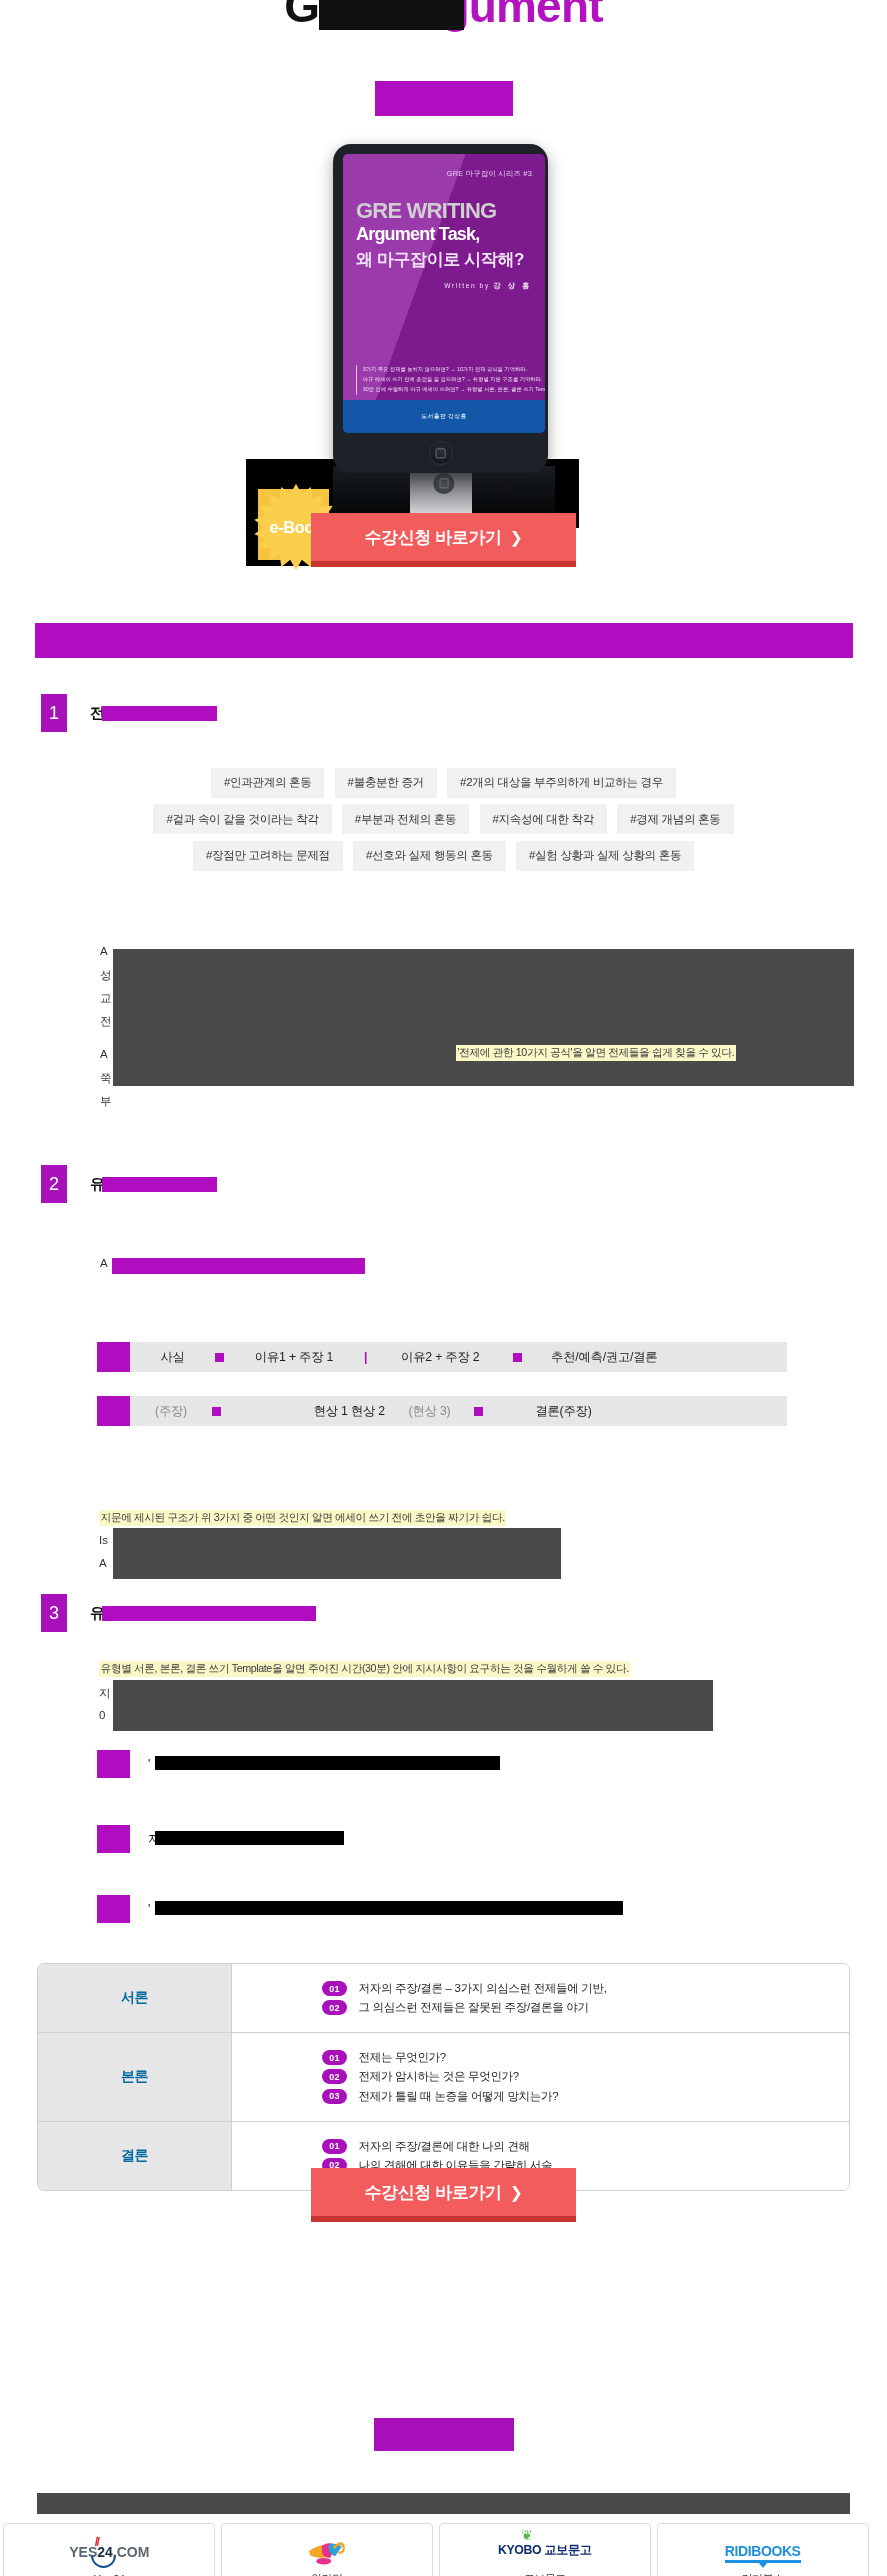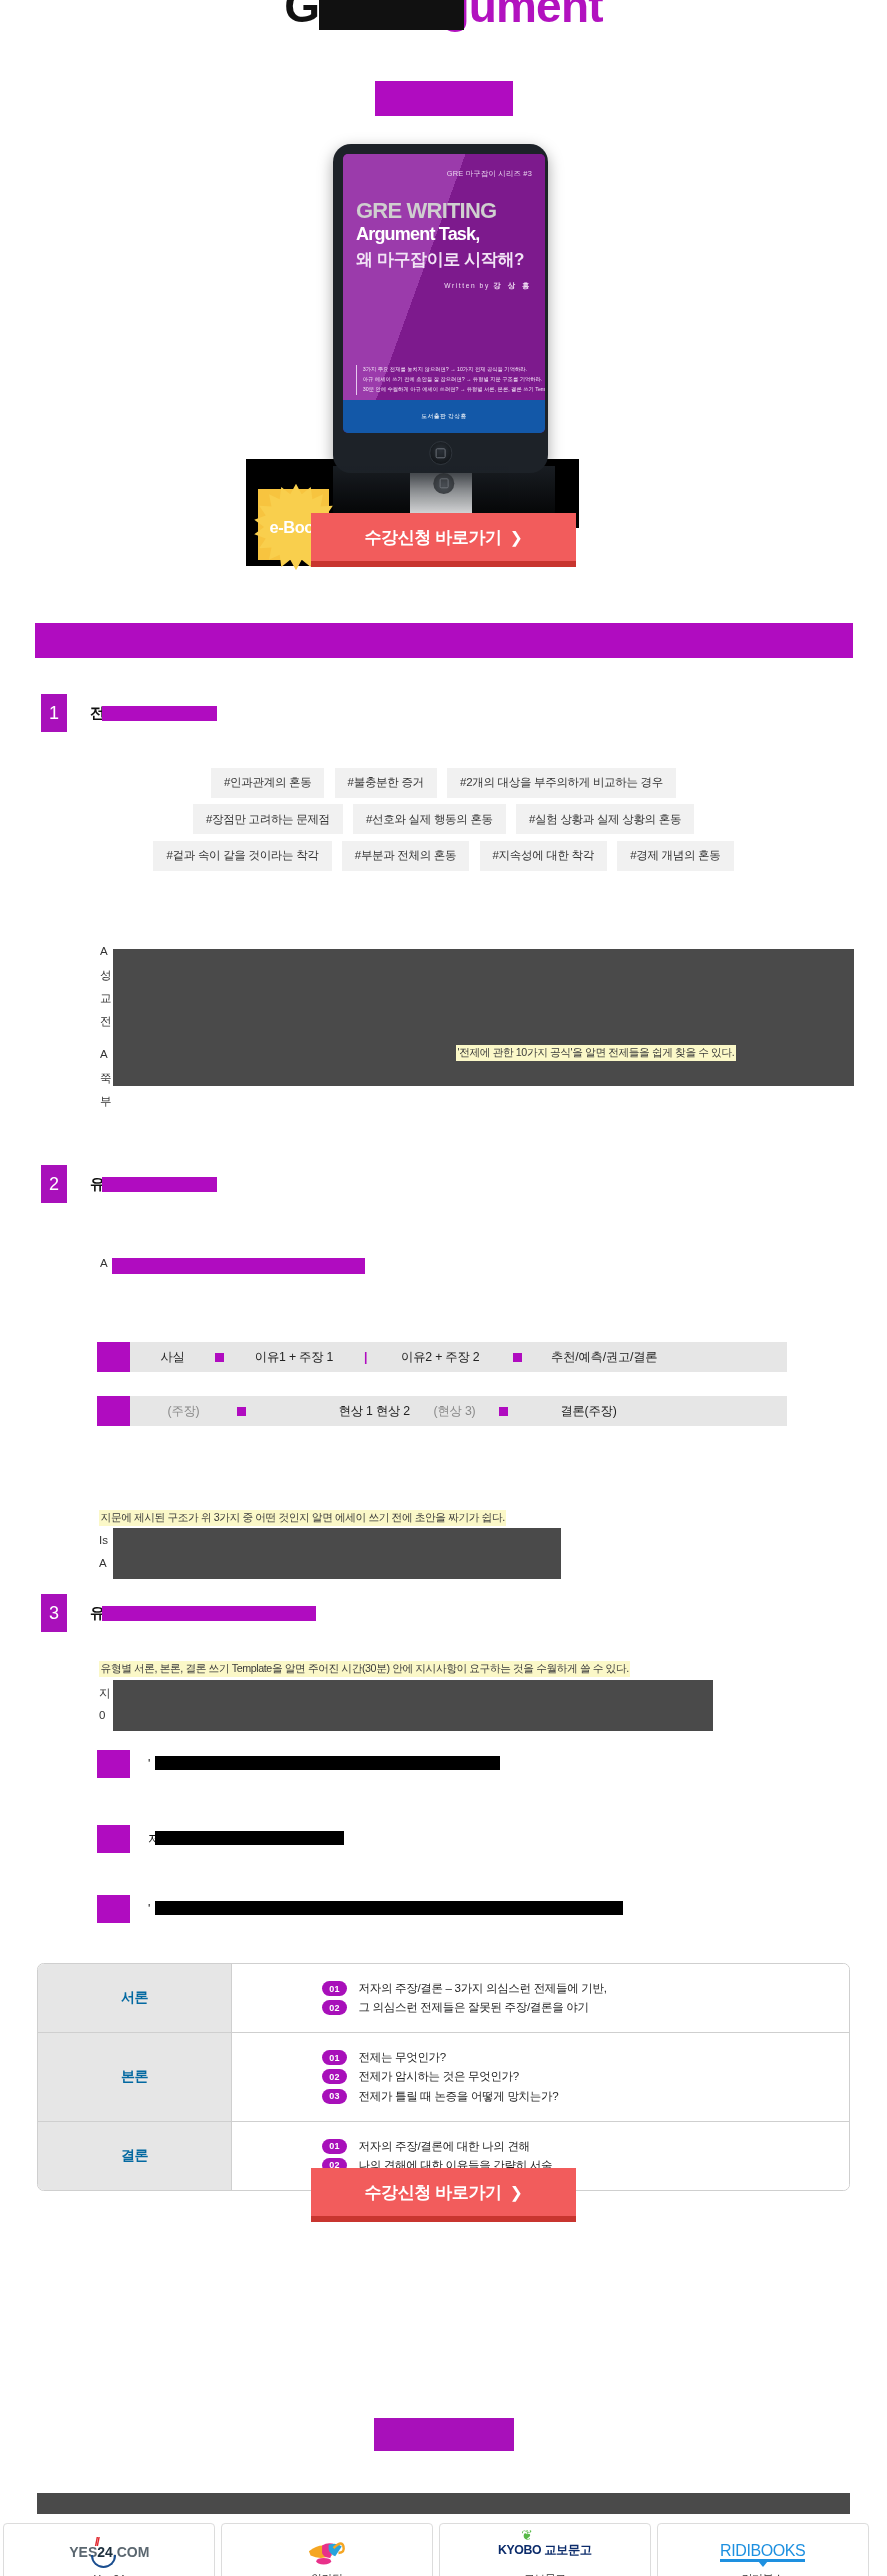--- a/index.html
+++ b/index.html
@@ -229,21 +229,21 @@
   }
   .store-logo{height:33px;display:flex;align-items:center;justify-content:center;}
   .store-name{font-size:10.7px;color:#333;letter-spacing:-0.2px;}
 
   .yes24{font-family:"Liberation Sans",sans-serif;font-weight:bold;font-size:14px;color:#5b6770;position:relative;line-height:1;}
   .yes24 .y24{color:#1d2f3d;}
   .yes24 .tick{position:absolute;left:25.5px;top:-9px;color:#e0262e;font-size:12.3px;font-weight:bold;letter-spacing:-1.6px;}
   .yes24 .smile{position:absolute;left:21.4px;top:10.7px;width:21.4px;height:10.7px;border:2.5px solid #1b4e8f;border-top:none;border-radius:0 0 13px 13px;}
   .kyobo{font-weight:bold;font-size:12.3px;color:#0c2c6b;letter-spacing:-0.4px;position:relative;}
   .kyobo .leaf{position:absolute;left:23px;top:-15px;color:#57b947;font-size:14px;}
-  .ridi{font-weight:normal;font-size:16px;color:#1e90e0;letter-spacing:-0.4px;position:relative;}
+  .ridi{font-weight:bold;font-size:14px;color:#1e90e0;letter-spacing:-0.4px;position:relative;}
   .ridi .uline{position:absolute;left:0;right:0;top:17px;height:3.3px;background:#1e90e0;}
   .ridi .vtick{position:absolute;left:50%;transform:translateX(-50%);top:19px;width:0;height:0;
     border-left:5.8px solid transparent;border-right:5.8px solid transparent;border-top:6.6px solid #1e90e0;}
 </style>
 </head>
 <body>
 
 <div class="page">
 
   <div class="hero-title">
@@ -313,29 +313,29 @@
     </div>
   </div>
 
   <div class="tags" id="tags1">
     <div class="tagrow">
       <span class="tag">#인과관계의 혼동</span>
       <span class="tag">#불충분한 증거</span>
       <span class="tag">#2개의 대상을 부주의하게 비교하는 경우</span>
     </div>
     <div class="tagrow">
-      <span class="tag">#장점만 고려하는 문제점</span>
-      <span class="tag">#선호와 실제 행동의 혼동</span>
-      <span class="tag">#실험 상황과 실제 상황의 혼동</span>
-    </div>
-    <div class="tagrow">
       <span class="tag">#겉과 속이 같을 것이라는 착각</span>
       <span class="tag">#부분과 전체의 혼동</span>
       <span class="tag">#지속성에 대한 착각</span>
       <span class="tag">#경제 개념의 혼동</span>
+    </div>
+    <div class="tagrow">
+      <span class="tag">#장점만 고려하는 문제점</span>
+      <span class="tag">#선호와 실제 행동의 혼동</span>
+      <span class="tag">#실험 상황과 실제 상황의 혼동</span>
     </div>
   </div>
 
   <div class="ghost" style="left:100px;top:945px">A</div>
   <div class="ghost" style="left:100px;top:968px">성</div>
   <div class="ghost" style="left:100px;top:991px">교</div>
   <div class="ghost" style="left:100px;top:1014px">전</div>
   <div class="ghost" style="left:100px;top:1048px">A</div>
   <div class="ghost" style="left:100px;top:1071px">쭉</div>
   <div class="ghost" style="left:100px;top:1094px">부</div>
@@ -363,21 +363,21 @@
       <span class="bar">|</span>
       <span style="width:146px;text-align:center">이유2 + 주장 2</span>
       <span class="sq"></span>
       <span style="width:164px;text-align:center">추천/예측/권고/결론</span>
     </div>
   </div>
 
   <div class="struct-row" style="top:1396px">
     <div class="struct-key"></div>
     <div class="struct-body">
-      <span class="dim" style="width:107px;text-align:center">(주장)</span>
+      <span class="dim" style="width:82px;text-align:center">(주장)</span>
       <span class="sq"></span>
       <span style="width:164px;text-align:right">현상 1        현상 2</span>
       <span class="dim" style="width:89px;text-align:center">(현상 3)</span>
       <span class="sq"></span>
       <span style="width:161px;text-align:center">결론(주장)</span>
     </div>
   </div>
 
   <div class="hl" style="left:99px;top:1510px">지문에 제시된 구조가 위 3가지 중 어떤 것인지 알면 에세이 쓰기 전에 초안을 짜기가 쉽다.</div>
   <div class="ghost" style="left:99px;top:1534px">Is</div>

